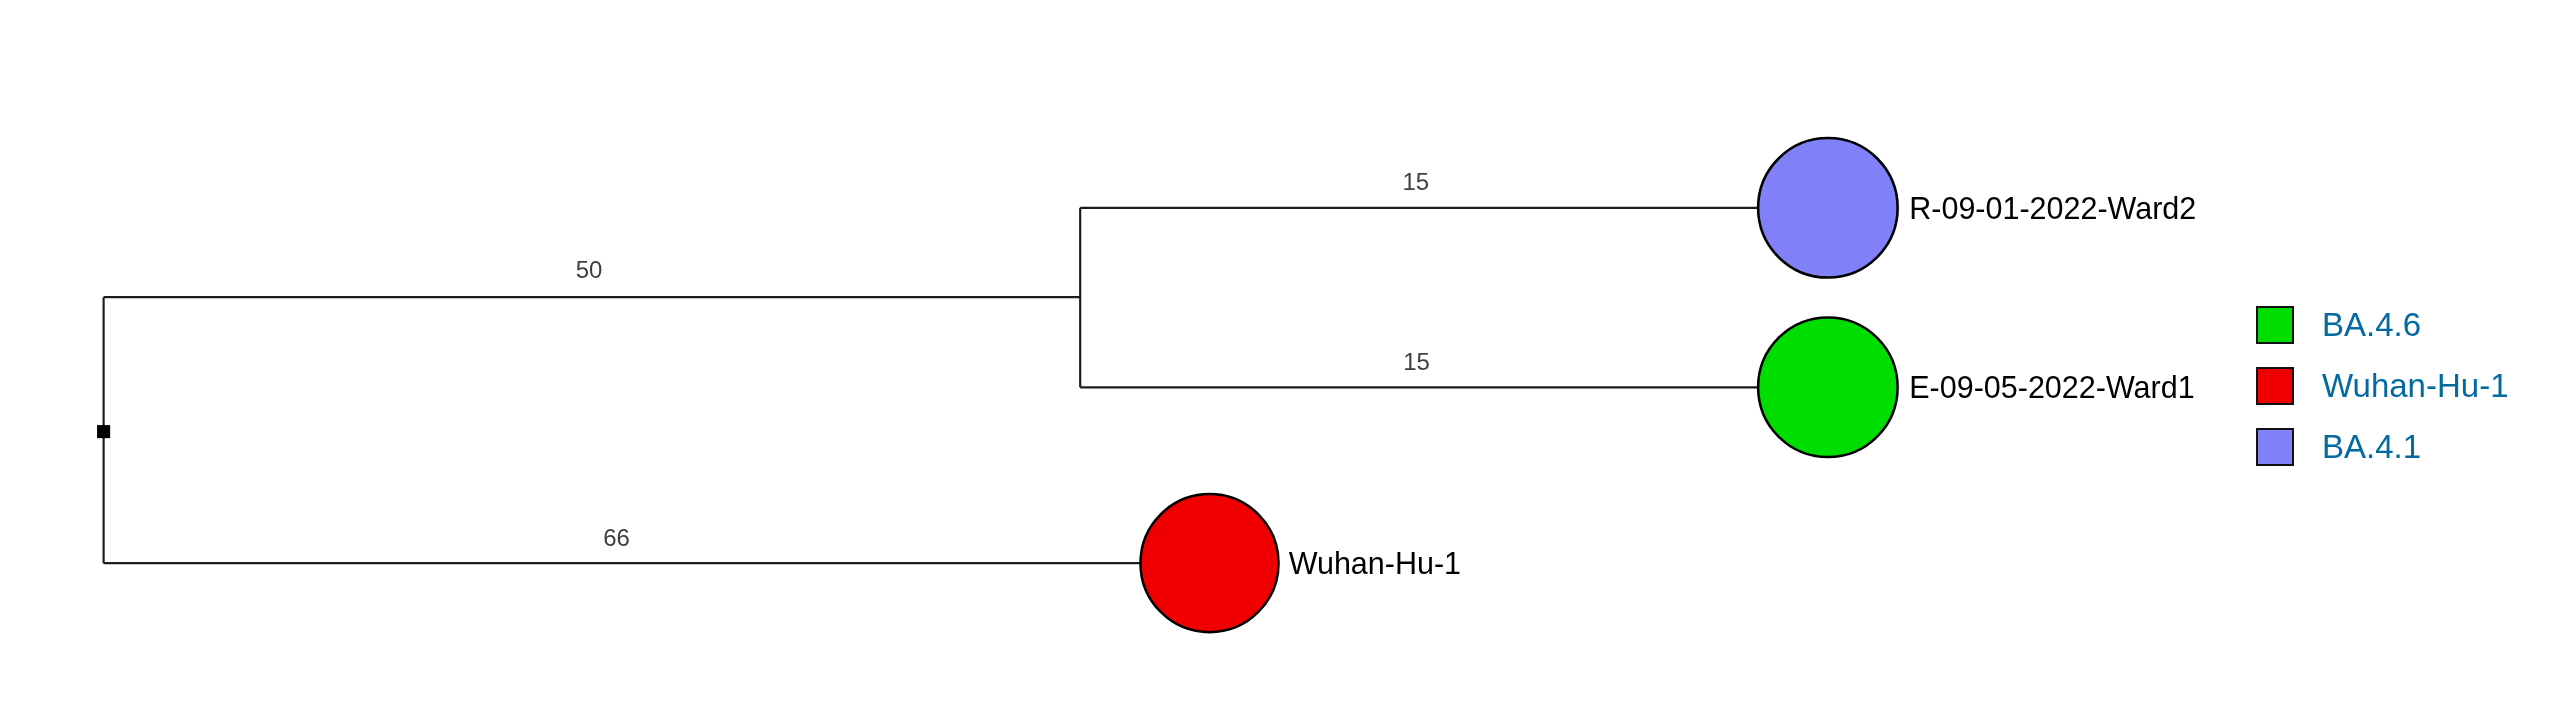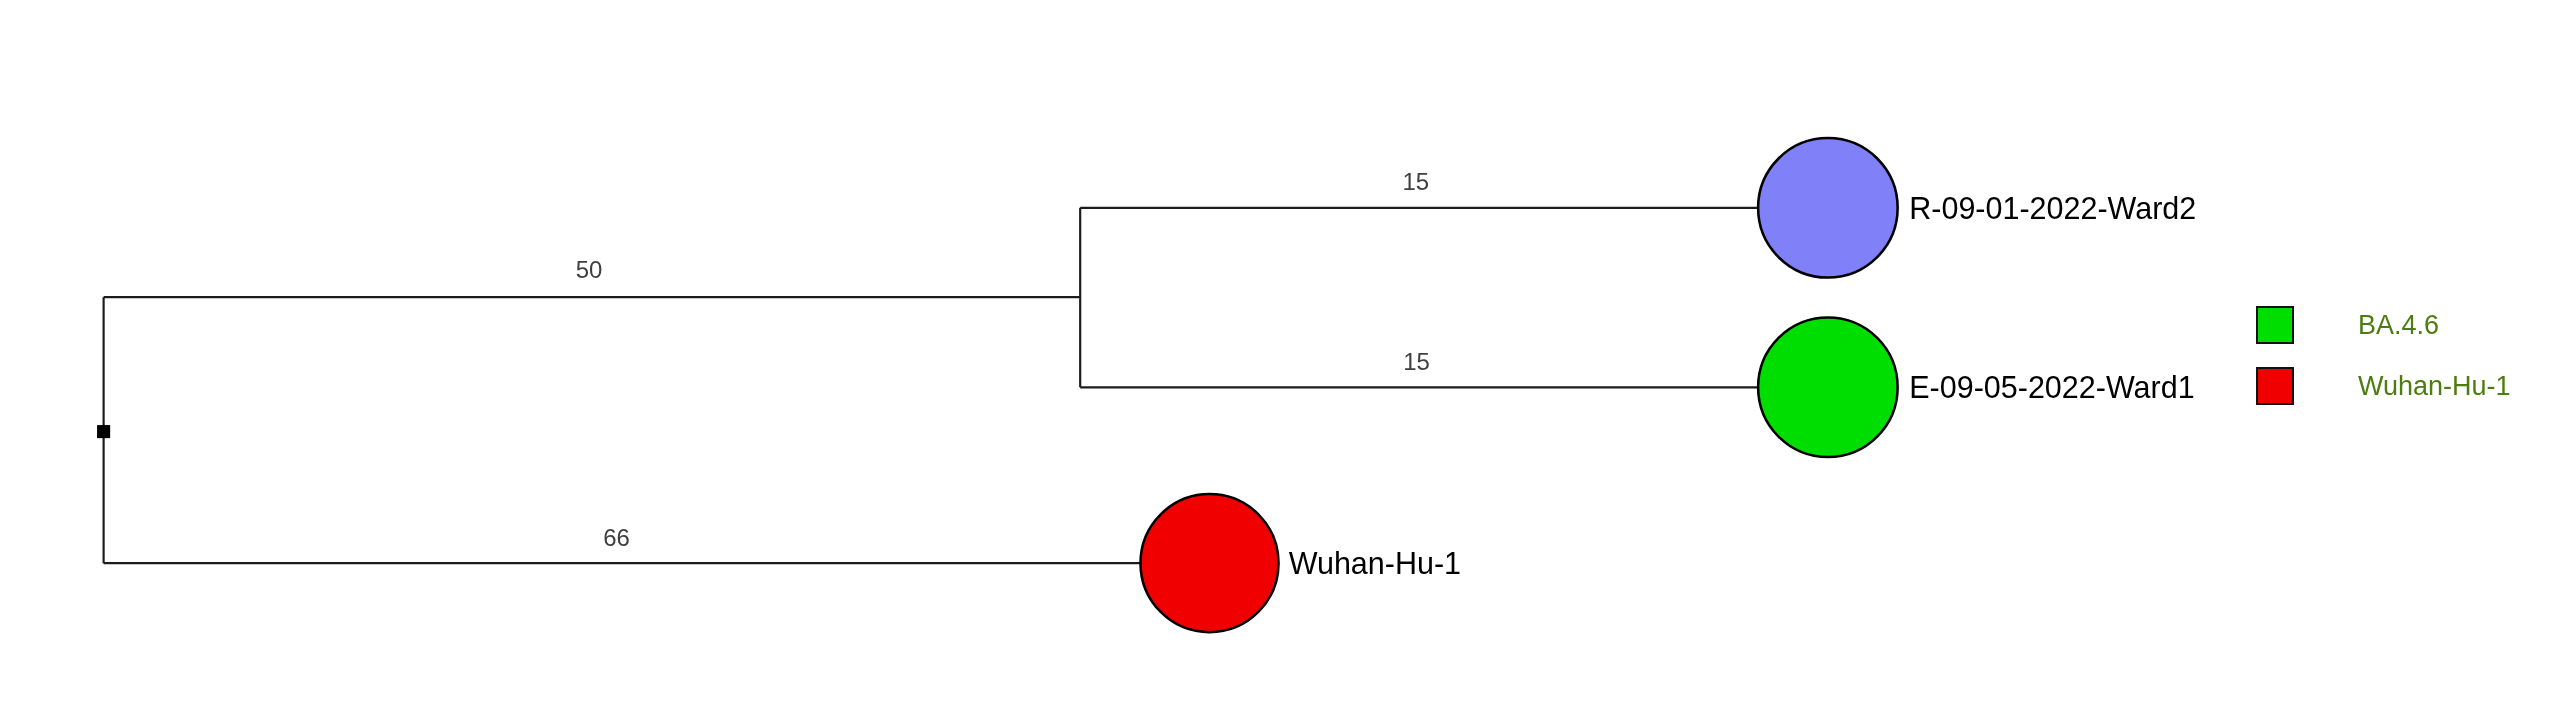--- a/index.html
+++ b/index.html
@@ -36,23 +36,23 @@
     cursor: pointer;
   }
   .swatch {
     width: 38px;
     height: 38px;
     box-sizing: border-box;
     border: 2.2px solid #111111;
     flex: 0 0 auto;
   }
   .legend-label {
-    margin-left: 64px;
-    font-size: 27px;
-    color: #4d7c0f;
+    margin-left: 28px;
+    font-size: 33px;
+    color: #0369a1;
     white-space: nowrap;
     line-height: 38px;
   }
 </style>
 </head>
 <body>
 
 <div class="stage">
 
   <svg id="tree-svg" width="2576" height="707" viewBox="0 0 3544 973">
@@ -77,16 +77,20 @@
 
   <div class="legend">
     <div class="legend-row">
       <span class="swatch" style="background-color: rgb(0, 221, 0);"></span>
       <span class="legend-label">BA.4.6</span>
     </div>
     <div class="legend-row">
       <span class="swatch" style="background-color: rgb(240, 0, 0);"></span>
       <span class="legend-label">Wuhan-Hu-1</span>
     </div>
+    <div class="legend-row">
+      <span class="swatch" style="background-color: rgb(128, 128, 248);"></span>
+      <span class="legend-label">BA.4.1</span>
+    </div>
   </div>
 
 </div>
 
 
 </body></html>

